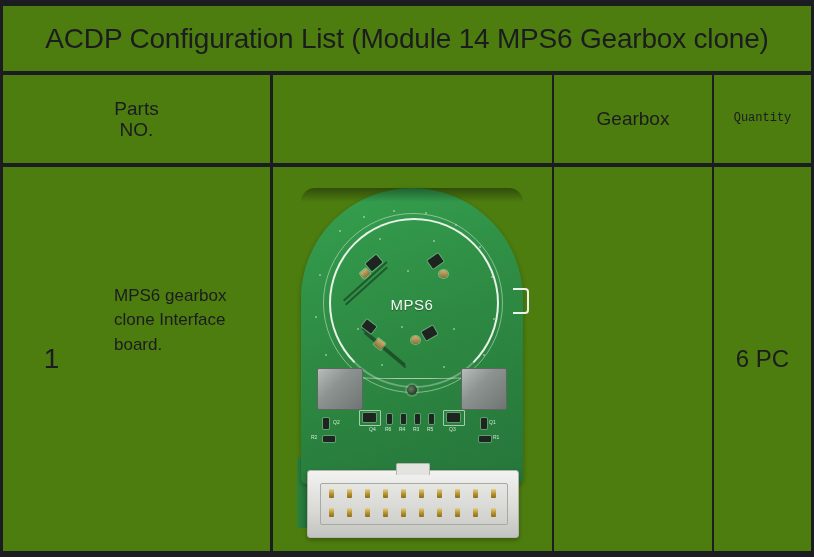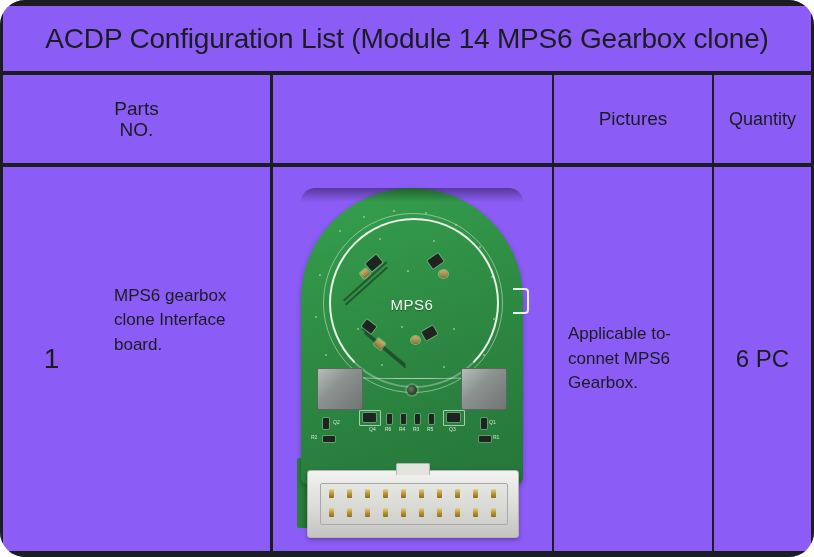--- a/index.html
+++ b/index.html
@@ -7,24 +7,23 @@
     padding: 0;
     background: #ffffff;
   }
   body {
     font-family: "Liberation Sans", sans-serif;
   }
   .page {
     position: relative;
     width: 814px;
     height: 557px;
-    background: #8b5cf6;
+    background: #4d7c0f;
     box-sizing: border-box;
     overflow: hidden;
-    border-radius: 25px;
   }
   
   .band-top {
     position: absolute;
     left: 0; top: 0;
     width: 814px; height: 6px;
     background: #1c1d21;
   }
   .band-bottom {
     position: absolute;
@@ -103,21 +102,21 @@
     background: #1c1d21;
   }
   .hdr .vline { height: 88px; }
   .body-row .vline { height: 384px; }
 
   .hdr-text {
     font-size: 19px;
     color: #1b1c1f;
     line-height: 1.12;
   }
-  .hdr-text.small { font-size: 18px; }
+  .hdr-text.small { font-size: 12px; font-family: Liberation Mono, monospace; }
   .cell-num {
     font-size: 28px;
     color: #1b1c1f;
   }
   .cell-qty {
     font-size: 24px;
     color: #1b1c1f;
   }
   .cell-text {
     font-size: 17px;
@@ -313,21 +312,21 @@
 
       <div class="cell center" style="left:0px;width:267px;height:88px;">
         <div>
           <div class="hdr-text">Parts</div>
           <div class="hdr-text">NO.</div>
         </div>
       </div>
 
 
       <div class="cell center" style="left:551px;width:158px;height:88px;">
-        <div class="hdr-text">Pictures</div>
+        <div class="hdr-text">Gearbox</div>
       </div>
 
       <div class="cell center" style="left:711px;width:97px;height:88px;">
         <div class="hdr-text small">Quantity</div>
       </div>
     </div>
 
     <div class="body-row">
       <div class="vline" style="left:267px;"></div>
       <div class="vline" style="left:268px;"></div>
@@ -451,23 +450,20 @@
               <div class="pin" style="left:116px;top:24px;"></div>
               <div class="pin" style="left:134px;top:24px;"></div>
               <div class="pin" style="left:152px;top:24px;"></div>
               <div class="pin" style="left:170px;top:24px;"></div>
             </div>
           </div>
 
         </div>
       </div>
 
-      <div class="cell left" style="left:551px;width:158px;height:384px;padding-left:14px;">
-        <div class="cell-text">Applicable to-connet MPS6 Gearbox.</div>
-      </div>
 
       <div class="cell center" style="left:711px;width:97px;height:384px;">
         <div class="cell-qty">6 PC</div>
       </div>
     </div>
 
   </div>
 
   <div class="band-bottom"></div>
 </div>

